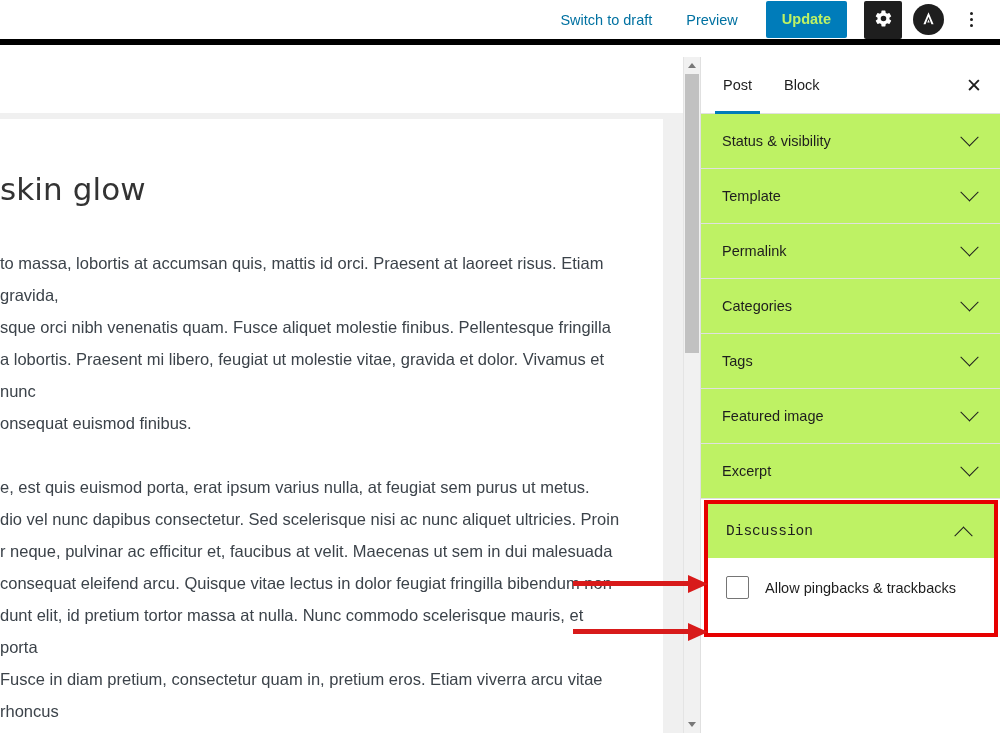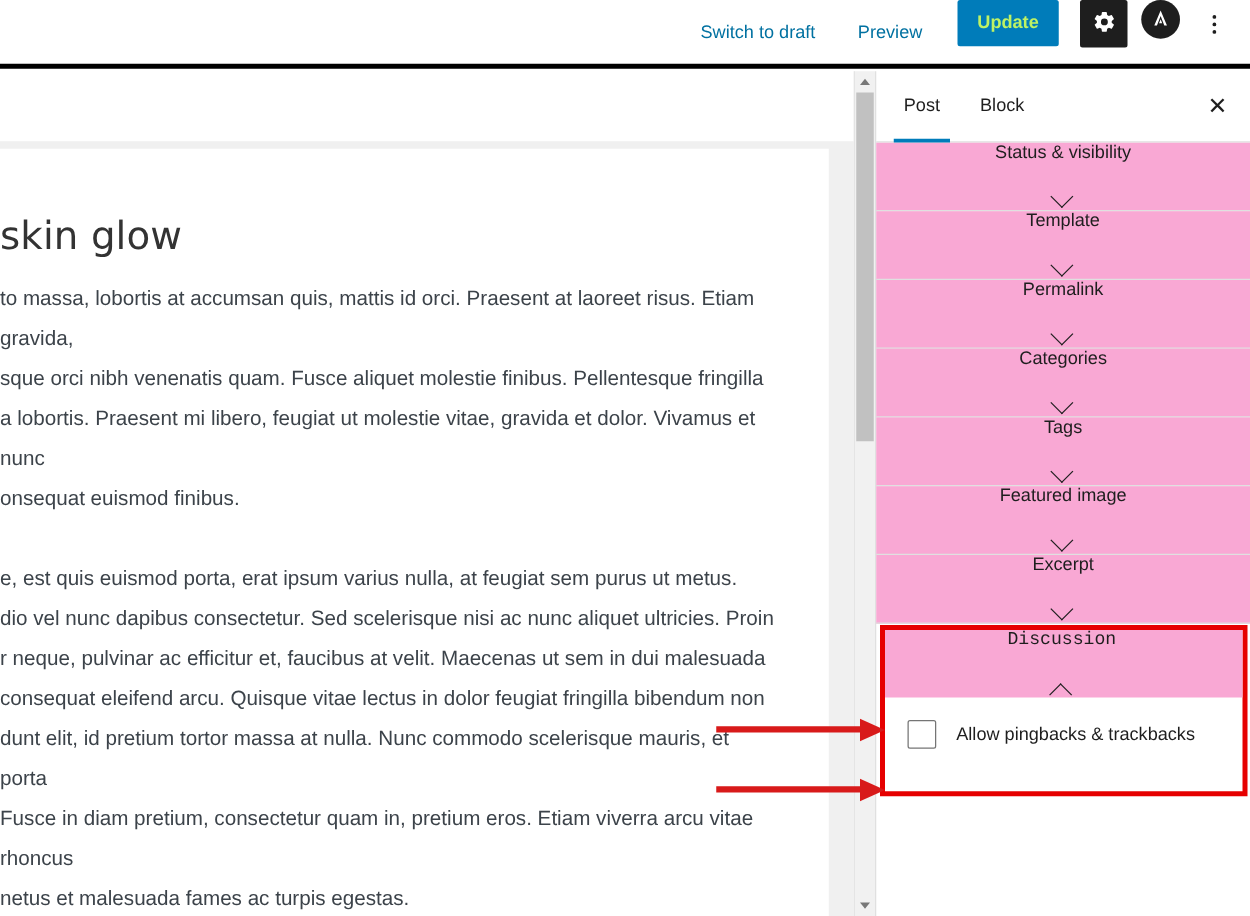--- a/index.html
+++ b/index.html
@@ -12,24 +12,25 @@
     font-family: "Liberation Sans", sans-serif;
     color: #1e1e1e;
     position: relative;
   }
 
   
   .toolbar {
     position: absolute;
     top: 0; left: 0;
     width: 1000px;
-    height: 55px;
-    background: #ffffff;
-    border-bottom: 4px solid #000000;
+    height: 45px;
+    background: #ffffff;
+    border-bottom: 6px solid #000000;
     display: flex;
+    align-items: center;
     justify-content: flex-end;
     padding-right: 14px;
   }
   .tb-link {
     font-size: 14.5px;
     color: #0071a1;
     background: none;
     border: none;
     padding: 6px 10px;
     cursor: pointer;
@@ -105,21 +106,21 @@
     background: #ffffff;
     padding: 30px 40px 0 40px;
   }
   .post-title {
     font-family: "DejaVu Sans", sans-serif;
     font-size: 31px;
     font-weight: 400;
     color: #333333;
     letter-spacing: 0.1px;
     margin-top: 22px;
-    margin-bottom: 16px;
+    margin-bottom: 40px;
     white-space: nowrap;
   }
   .post-para {
     font-size: 16.5px;
     line-height: 32px;
     color: #3c434a;
     margin-bottom: 32px;
     white-space: pre-wrap;
   }
 
@@ -199,23 +200,22 @@
     font-family: "Liberation Sans", sans-serif;
   }
 
   .panel-row {
     height: 55px;
     display: flex;
     align-items: center;
     justify-content: space-between;
     padding: 0 21px 0 21px;
     border-bottom: 1px solid #e0e0e0;
-    background: #f9a8d4;
-    cursor: pointer;
-    flex-direction: column;
+    background: #bef264;
+    cursor: pointer;
   }
   .panel-row .title {
     font-size: 14.5px;
     color: #1e1e1e;
   }
   .chev {
     width: 13px; height: 13px;
     border-right: 1.6px solid #1e1e1e;
     border-bottom: 1.6px solid #1e1e1e;
     transform: rotate(45deg) translate(-3px, -3px);

